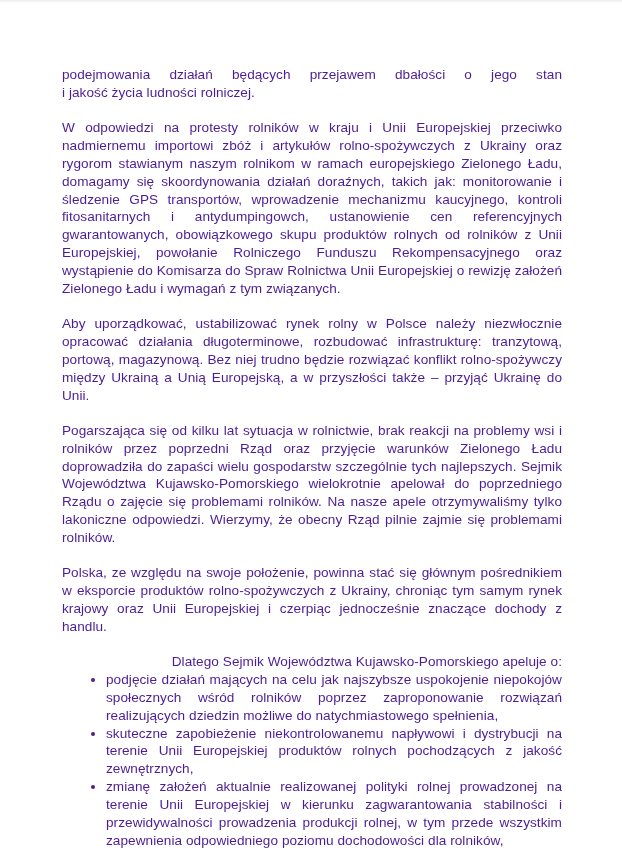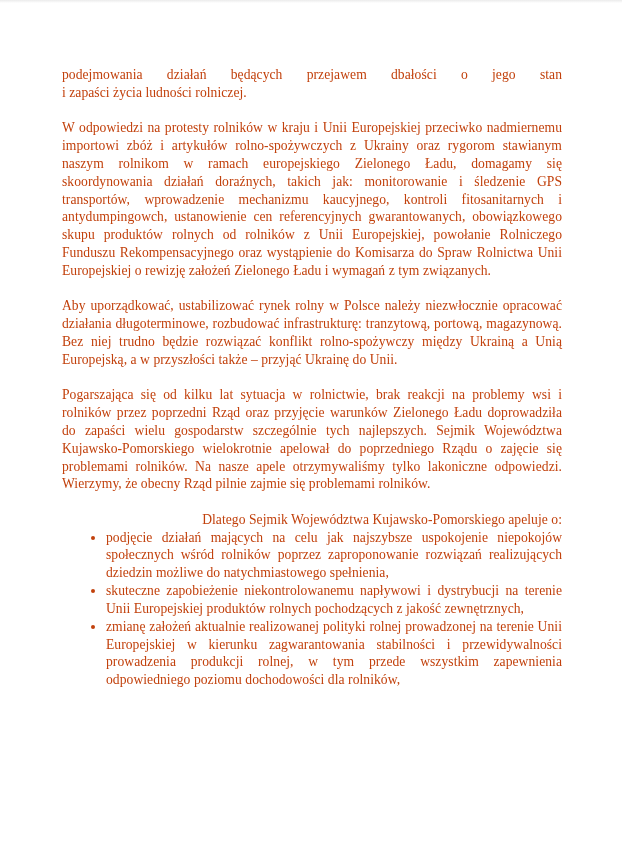--- a/index.html
+++ b/index.html
@@ -6,22 +6,22 @@
     margin: 0;
     padding: 0;
     background: #ffffff;
   }
   .page {
     position: relative;
     width: 622px;
     height: 858px;
     background: #ffffff;
     overflow: hidden;
-    font-family: Liberation Serif, serif;
-    color: #c2410c;
+    font-family: Liberation Sans, sans-serif;
+    color: #4c1d95;
   }
   .top-edge {
     position: absolute;
     top: 0; left: 0; right: 0;
     height: 3px;
     background: linear-gradient(#ebebeb, #ffffff);
   }
   .content {
     position: absolute;
     left: 62px;
@@ -62,30 +62,31 @@
 </style>
 </head>
 <body>
 
 <div class="page">
   <div class="top-edge"></div>
   <div class="content">
 
     <p class="para cont">
       <span class="stretch">podejmowania działań będących przejawem dbałości o jego stan</span>
-      <span class="plain">i zapaści życia ludności rolniczej.</span>
+      <span class="plain">i jakość życia ludności rolniczej.</span>
     </p>
 
 
     <p class="para">W odpowiedzi na protesty rolników w kraju i Unii Europejskiej przeciwko nadmiernemu importowi zbóż i artykułów rolno-spożywczych z Ukrainy oraz rygorom stawianym naszym rolnikom w ramach europejskiego Zielonego Ładu, domagamy się skoordynowania działań doraźnych, takich jak: monitorowanie i śledzenie GPS transportów, wprowadzenie mechanizmu kaucyjnego, kontroli fitosanitarnych i antydumpingowch, ustanowienie cen referencyjnych gwarantowanych, obowiązkowego skupu produktów rolnych od rolników z Unii Europejskiej, powołanie Rolniczego Funduszu Rekompensacyjnego oraz wystąpienie do Komisarza do Spraw Rolnictwa Unii Europejskiej o rewizję założeń Zielonego Ładu i wymagań z tym związanych.</p>
 
     <p class="para">Aby uporządkować, ustabilizować rynek rolny w Polsce należy niezwłocznie opracować działania długoterminowe, rozbudować infrastrukturę: tranzytową, portową, magazynową. Bez niej trudno będzie rozwiązać konflikt rolno-spożywczy między Ukrainą a Unią Europejską, a w przyszłości także – przyjąć Ukrainę do Unii.</p>
 
     <p class="para">Pogarszająca się od kilku lat sytuacja w rolnictwie, brak reakcji na problemy wsi i rolników przez poprzedni Rząd oraz przyjęcie warunków Zielonego Ładu doprowadziła do zapaści wielu gospodarstw szczególnie tych najlepszych. Sejmik Województwa Kujawsko-Pomorskiego wielokrotnie apelował do poprzedniego Rządu o zajęcie się problemami rolników. Na nasze apele otrzymywaliśmy tylko lakoniczne odpowiedzi. Wierzymy, że obecny Rząd pilnie zajmie się problemami rolników.</p>
 
+    <p class="para">Polska, ze względu na swoje położenie, powinna stać się głównym pośrednikiem w eksporcie produktów rolno-spożywczych z Ukrainy, chroniąc tym samym rynek krajowy oraz Unii Europejskiej i czerpiąc jednocześnie znaczące dochody z handlu.</p>
 
     <p class="para appeal-intro">Dlatego Sejmik Województwa Kujawsko-Pomorskiego apeluje o:</p>
 
     <ul class="bullets">
       <li>podjęcie działań mających na celu jak najszybsze uspokojenie niepokojów społecznych wśród rolników poprzez zaproponowanie rozwiązań realizujących dziedzin możliwe do natychmiastowego spełnienia,</li>
       <li>skuteczne zapobieżenie niekontrolowanemu napływowi i dystrybucji na terenie Unii Europejskiej produktów rolnych pochodzących z jakość zewnętrznych,</li>
       <li>zmianę założeń aktualnie realizowanej polityki rolnej prowadzonej na terenie Unii Europejskiej w kierunku zagwarantowania stabilności i przewidywalności prowadzenia produkcji rolnej, w tym przede wszystkim zapewnienia odpowiedniego poziomu dochodowości dla rolników,</li>
     </ul>
 
   </div>

